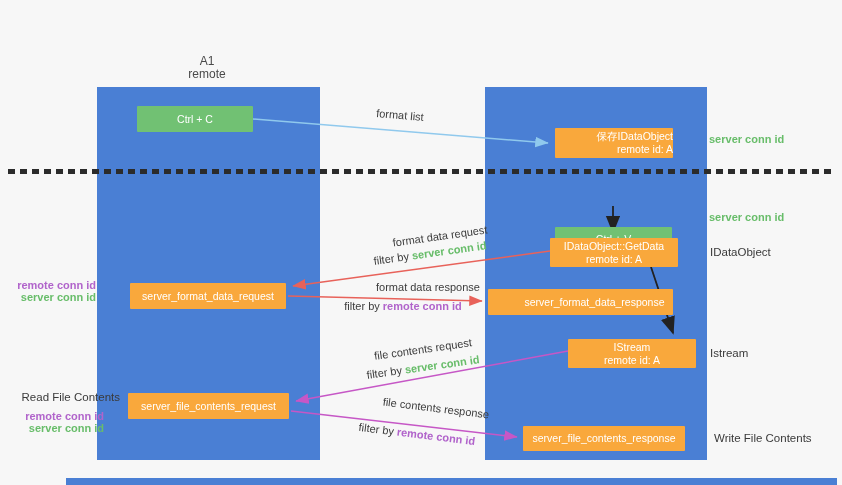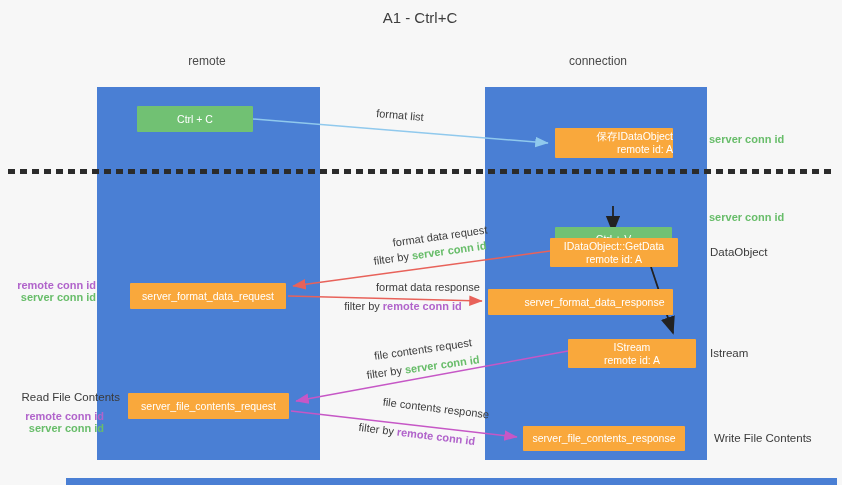--- a/index.html
+++ b/index.html
@@ -50,28 +50,27 @@
   .rot-pos5{transform:rotate(5deg);}
   
   svg.arrows{position:absolute;left:0;top:0;pointer-events:none;}
   
   .bottom-strip{left:66px;top:478px;width:771px;height:7px;background:#4a7fd4;}
 </style>
 </head>
 <body>
 
 <div class="abs title">
-  <div>A1 - Ctrl+C</div>
 </div>
 
 <div class="abs col-header left">
+  <div>A1</div>
   <div>remote</div>
 </div>
 <div class="abs col-header right">
-  <div>connection</div>
 </div>
 
 <div class="abs column left"></div>
 <div class="abs column right"></div>
 
 <div class="abs divider"></div>
 
 <svg class="arrows" width="842" height="485" viewBox="0 0 842 485">
   <defs>
     <marker id="m-blue" markerWidth="10" markerHeight="8" refX="8.5" refY="3.5" orient="auto">
@@ -122,21 +121,21 @@
 </div>
 <div class="abs node orange n-filereq">
   <span>server_file_contents_request</span>
 </div>
 <div class="abs node orange n-fileresp">
   <span>server_file_contents_response</span>
 </div>
 
 <div class="abs side g" style="left:709px;top:133px;">server conn id</div>
 <div class="abs side g" style="left:709px;top:211px;">server conn id</div>
-<div class="abs side dark" style="left:710px;top:246px;">DataObject</div>
+<div class="abs side dark" style="left:710px;top:246px;">IDataObject</div>
 <div class="abs side dark" style="left:710px;top:347px;">Istream</div>
 <div class="abs side dark" style="left:714px;top:432px;">Write File Contents</div>
 
 <div class="abs side right-align" style="left:0;top:279px;width:96px;">
   <div class="p">remote conn id</div>
   <div class="g">server conn id</div>
 </div>
 <div class="abs side dark right-align" style="left:0;top:391px;width:120px;">Read File Contents</div>
 <div class="abs side right-align" style="left:0;top:410px;width:104px;">
   <div class="p">remote conn id</div>

